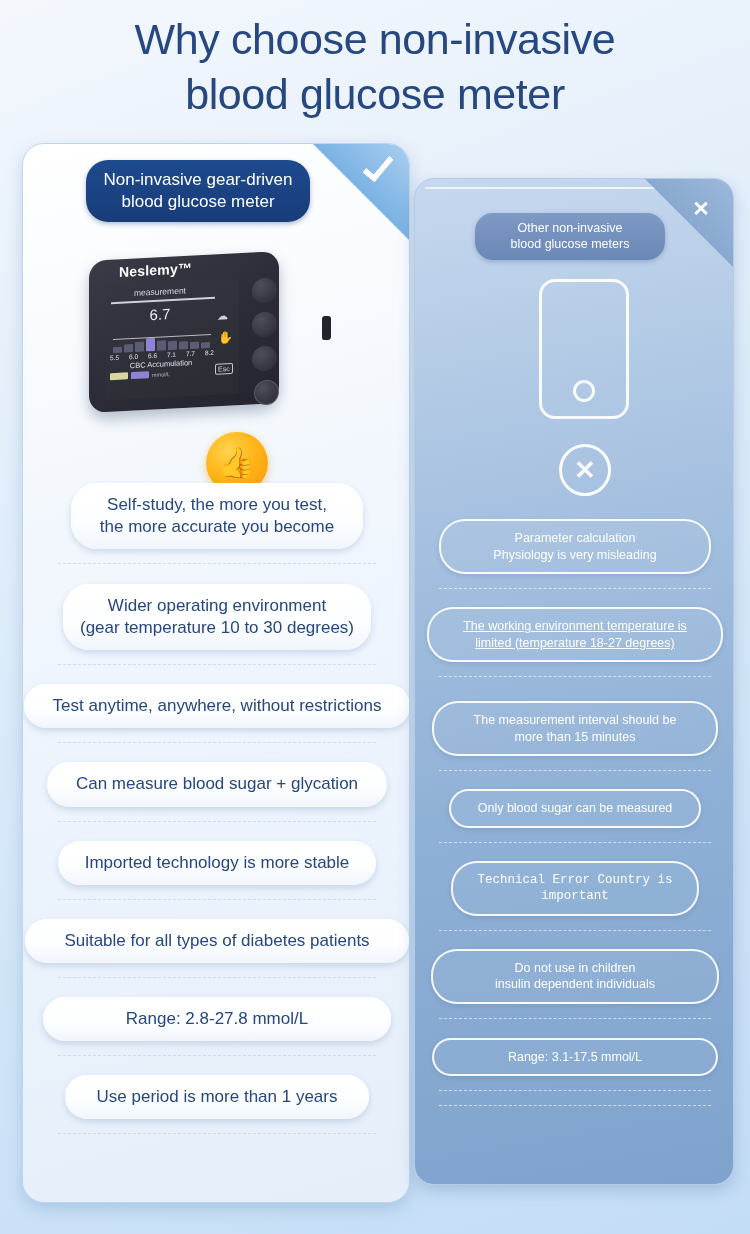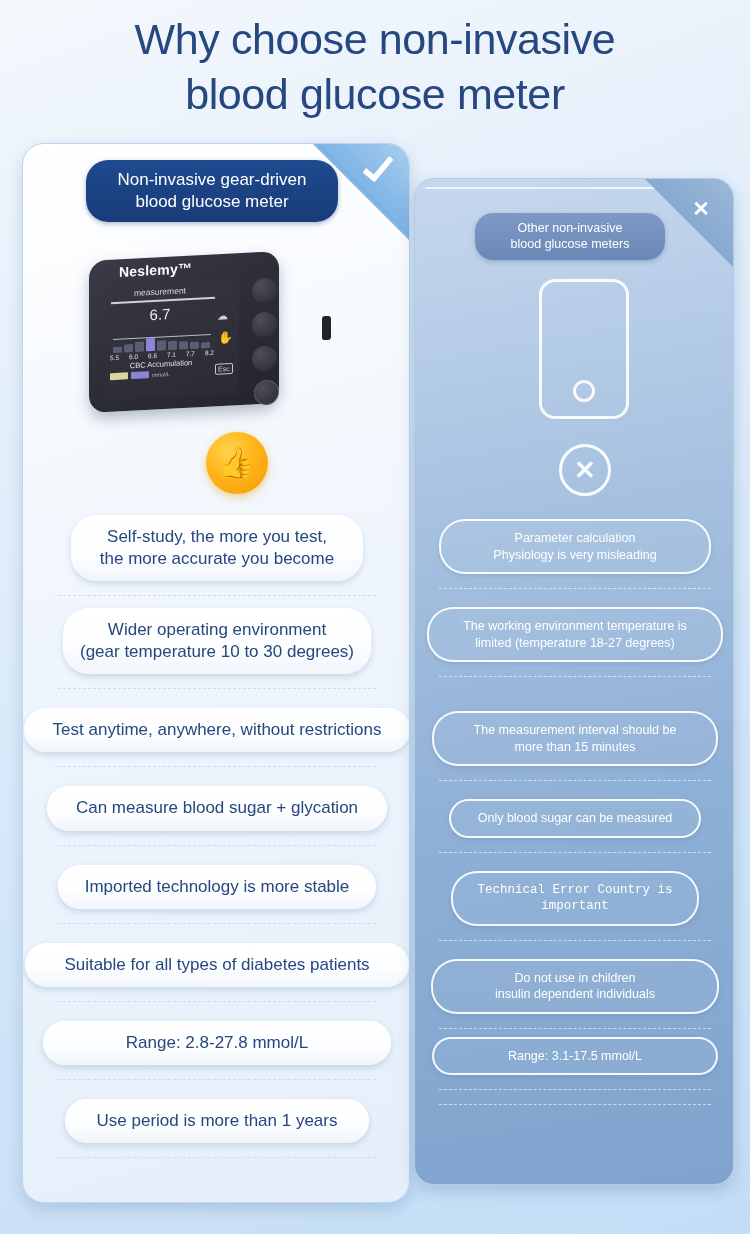--- a/index.html
+++ b/index.html
@@ -45,21 +45,21 @@
     top: 14px; right: 16px;
     width: 30px; height: 16px;
     border-left: 6px solid #fff;
     border-bottom: 6px solid #fff;
     transform: rotate(-50deg);
     border-radius: 2px;
   }
   .badge-left {
     position: absolute;
     left: 63px; top: 16px;
-    width: 252px; padding: 9px 0;
+    width: 224px; padding: 9px 0;
     border-radius: 22px;
     background: linear-gradient(180deg, #1e4a8f 0%, #183c78 100%);
     color: #ffffff;
     text-align: center;
     font-size: 17px;
     line-height: 1.28;
     box-shadow: 0 2px 5px rgba(25,60,120,.35);
   }
 
   
@@ -179,21 +179,21 @@
     position: absolute;
     left: 183px; top: 288px;
     width: 62px; height: 62px;
     border-radius: 50%;
     background: radial-gradient(circle at 36% 30%, #ffd34d 0%, #ffb519 45%, #f59806 100%);
     box-shadow: 0 3px 9px rgba(230,160,20,.45);
     display: flex; align-items: center; justify-content: center;
     color: #ffffff; font-size: 30px; line-height: 1;
   }
 
-  .list-left { position: absolute; left: 0; top: 371px; width: 388px; }
+  .list-left { position: absolute; left: 0; top: 339px; width: 388px; }
   .row { position: relative; width: 100%; }
   .pill-l {
     margin: 0 auto;
     background: linear-gradient(180deg, #ffffff 0%, #fdfeff 55%, #f1f6fc 100%);
     border-radius: 26px;
     color: #26477f;
     text-align: center;
     font-size: 17px;
     line-height: 1.3;
     padding: 11px 14px;
@@ -365,21 +365,21 @@
 
   <div class="list-left">
     <div class="row">
       <div class="pill-l" style="width:292px;">
         <div>Self-study, the more you test,</div>
         <div>the more accurate you become</div>
       </div>
     </div>
     <div class="divider-l" style="margin-top:14px;"></div>
 
-    <div class="row" style="margin-top:12px;">
+    <div class="row" style="margin-top:20px;">
       <div class="pill-l" style="width:308px;">
         <div>Wider operating environment</div>
         <div>(gear temperature 10 to 30 degrees)</div>
       </div>
     </div>
     <div class="divider-l" style="margin-top:14px;"></div>
 
     <div class="row" style="margin-top:19px;">
       <div class="pill-l" style="width:386px;">
         <div>Test anytime, anywhere, without restrictions</div>
@@ -444,28 +444,28 @@
   <div class="list-right">
     <div class="row">
       <div class="pill-r" style="width:272px;">
         <div>Parameter calculation</div>
         <div>Physiology is very misleading</div>
       </div>
     </div>
     <div class="divider-r" style="margin-top:14px;"></div>
 
     <div class="row" style="margin-top:18px;">
-      <div class="pill-r" style="width:296px;">
+      <div class="pill-r" style="width:296px;text-decoration:underline;">
         <div>The working environment temperature is</div>
         <div>limited (temperature 18-27 degrees)</div>
       </div>
     </div>
     <div class="divider-r" style="margin-top:14px;"></div>
 
-    <div class="row" style="margin-top:34px;">
+    <div class="row" style="margin-top:24px;">
       <div class="pill-r" style="width:286px;">
         <div>The measurement interval should be</div>
         <div>more than 15 minutes</div>
       </div>
     </div>
     <div class="divider-r" style="margin-top:14px;"></div>
 
     <div class="row" style="margin-top:18px;">
       <div class="pill-r" style="width:252px;">
         <div>Only blood sugar can be measured</div>
@@ -481,21 +481,21 @@
     <div class="divider-r" style="margin-top:14px;"></div>
 
     <div class="row" style="margin-top:18px;">
       <div class="pill-r" style="width:288px;">
         <div>Do not use in children</div>
         <div>insulin dependent individuals</div>
       </div>
     </div>
     <div class="divider-r" style="margin-top:14px;"></div>
 
-    <div class="row" style="margin-top:8px;">
+    <div class="row" style="margin-top:19px;">
       <div class="pill-r" style="width:286px;">
         <div>Range: 3.1-17.5 mmol/L</div>
       </div>
     </div>
     <div class="divider-r" style="margin-top:14px;"></div>
 
     <div class="divider-r" style="margin-top:14px;"></div>
   </div>
 </div>
 

